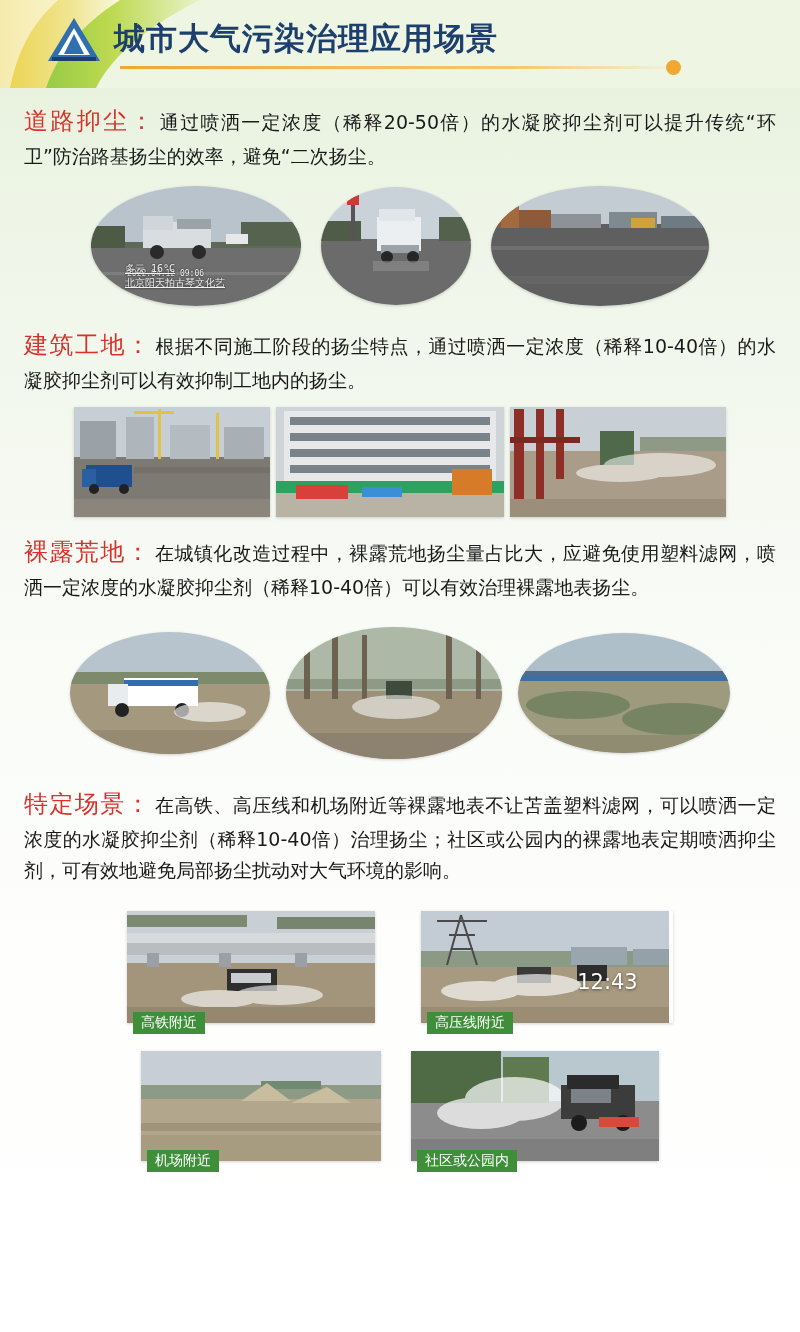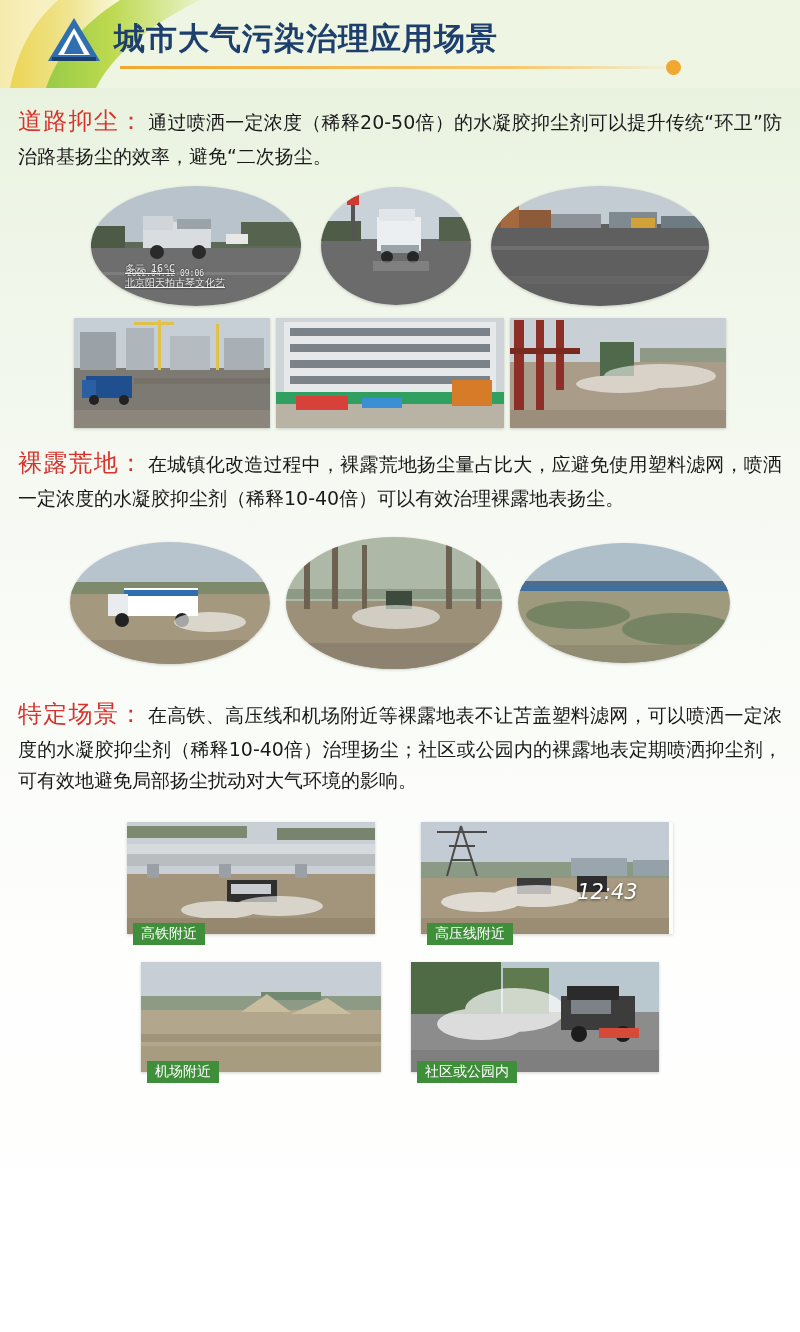--- a/index.html
+++ b/index.html
@@ -73,21 +73,21 @@
     width: 15px;
     height: 15px;
     border-radius: 50%;
     background: #f0a830;
     z-index: 3;
   }
 
   
   .section {
     position: relative;
-    padding: 0 18px;
+    padding: 0 24px;
   }
   .para {
     font-family: "DejaVu Sans", sans-serif;
     font-size: 19px;
     line-height: 1.62;
     color: #1a1a1a;
     text-align: justify;
     margin: 0;
   }
   .heading {
@@ -245,20 +245,25 @@
         <rect x="60" y="28" width="50" height="14" fill="#8c9298"></rect>
         <rect x="118" y="26" width="48" height="16" fill="#7e8a90"></rect>
         <rect x="170" y="30" width="48" height="12" fill="#6f7b82"></rect>
         <rect x="140" y="32" width="24" height="10" fill="#d2a23a"></rect>
         <rect x="0" y="60" width="218" height="4" fill="#7a7a7a" opacity="0.6"></rect>
         <rect x="0" y="90" width="218" height="8" fill="#6c6c6c" opacity="0.5"></rect>
       </svg>
     </div>
   </div>
 
+  <div class="section" style="margin-top:20px;">
+    <p class="para">
+      <span class="heading">建筑工地：</span><span>根据不同施工阶段的扬尘特点，通过喷洒一定浓度（稀释10-40倍）的水凝胶抑尘剂可以有效抑制工地内的扬尘。</span>
+    </p>
+  </div>
 
   <div class="photo-row" style="margin-top:12px;gap:6px;">
     <div class="rectpic" style="width:196px;height:110px;">
       <svg width="196" height="110" viewBox="0 0 196 110" xmlns="http://www.w3.org/2000/svg">
         <rect width="196" height="52" fill="#c6ced6"></rect>
         <rect y="50" width="196" height="60" fill="#7d7a74"></rect>
         <rect x="6" y="14" width="36" height="38" fill="#9aa2a8"></rect>
         <rect x="52" y="10" width="28" height="42" fill="#aeb6bc"></rect>
         <rect x="96" y="18" width="40" height="34" fill="#b4bcc2"></rect>
         <rect x="150" y="20" width="40" height="32" fill="#a8b0b6"></rect>
@@ -403,21 +408,21 @@
             <ellipse cx="152" cy="84" rx="44" ry="10"></ellipse>
             <ellipse cx="92" cy="88" rx="38" ry="9"></ellipse>
           </g>
           <rect x="0" y="96" width="248" height="16" fill="#95886f"></rect>
         </svg>
       </div>
       <span class="caption-tag">高铁附近</span>
     </div>
 
     <div class="cap-wrap">
-      <div class="rectpic" style="width:252px;height:112px;font-style:italic;">
+      <div class="rectpic" style="width:252px;height:112px;">
         <svg width="248" height="112" viewBox="0 0 248 112" xmlns="http://www.w3.org/2000/svg">
           <rect width="248" height="56" fill="#c3ccd4"></rect>
           <rect y="54" width="248" height="58" fill="#a79a80"></rect>
           <rect x="0" y="40" width="248" height="16" fill="#8a9a84"></rect>
           <g stroke="#4a4a4a" stroke-width="2" fill="none">
             <path d="M40 4 L26 54 M40 4 L56 54 M28 24 L54 24 M30 38 L52 38 M16 10 L66 10"></path>
           </g>
           <rect x="150" y="36" width="56" height="18" fill="#9aa6ae"></rect>
           <rect x="212" y="38" width="36" height="16" fill="#95a1a9"></rect>
           <g>

